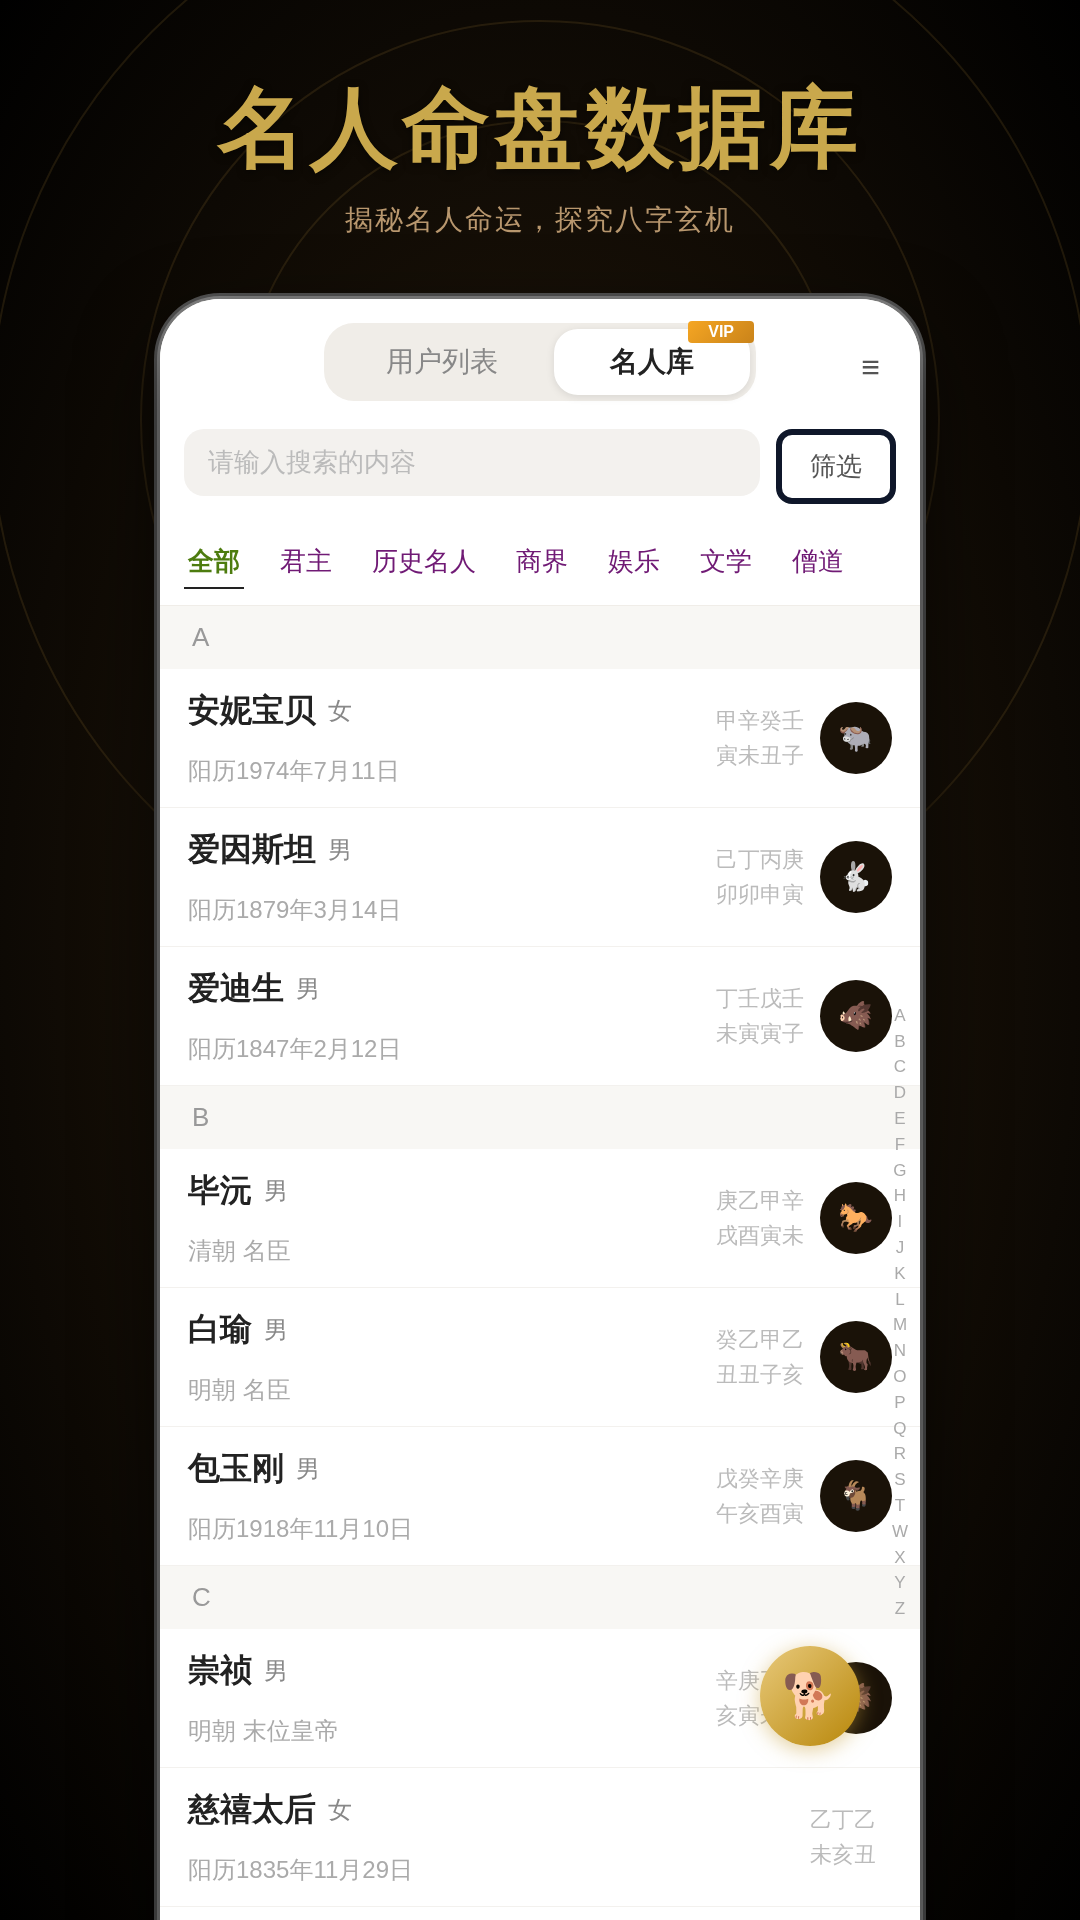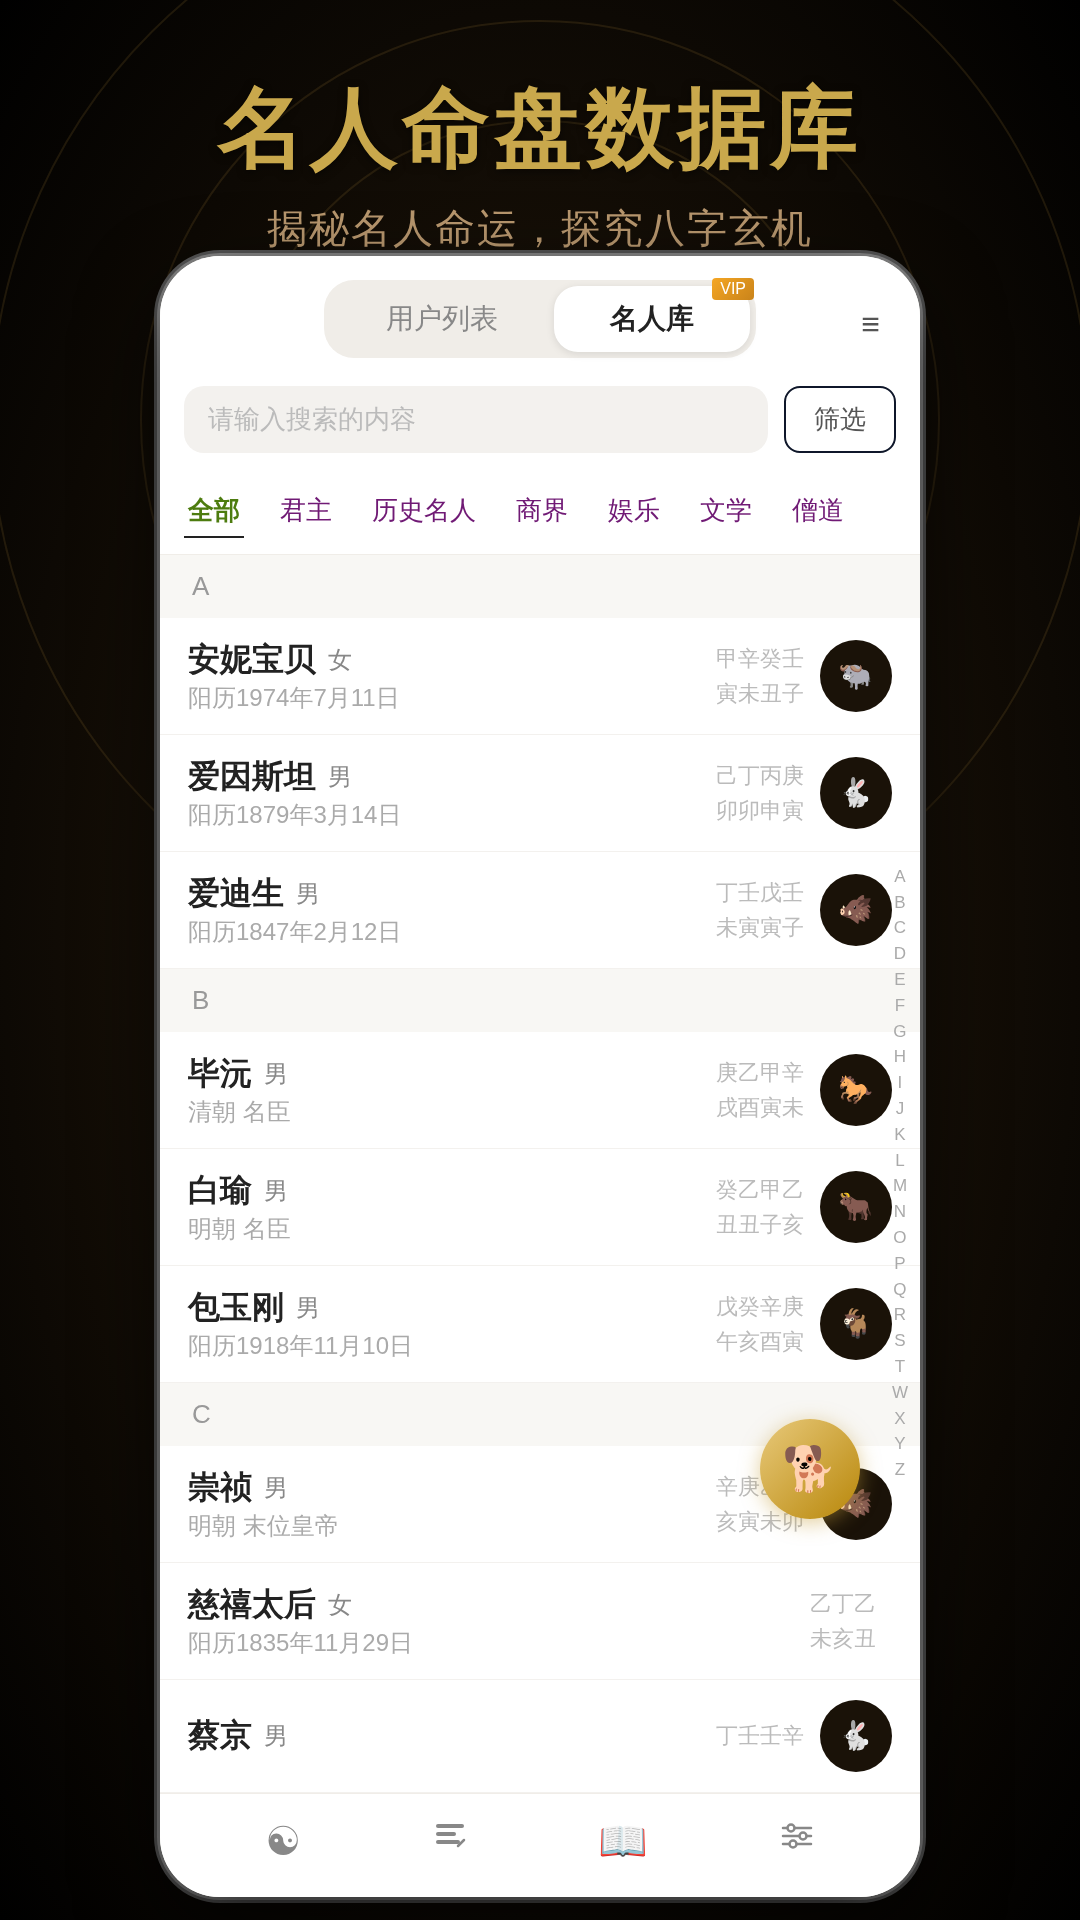--- a/index.html
+++ b/index.html
@@ -59,23 +59,24 @@
       font-weight: 900;
       color: #c9a84c;
       text-align: left;
       letter-spacing: 4px;
       line-height: 1.1;
       text-shadow: 0 2px 8px rgba(0,0,0,0.5);
       margin-bottom: 24px;
     }
 
     .subtitle {
-      font-size: 40px;
+      font-size: 28px;
       color: #b8976e;
       text-align: center;
+      margin-bottom: 60px;
       letter-spacing: 2px;
     }
 
     
     .phone-mockup {
       width: 760px;
       background: #f5f5f0;
       border-radius: 60px;
       overflow: hidden;
       box-shadow: 0 30px 80px rgba(0,0,0,0.7), 0 0 0 3px #888, 0 0 0 6px #555;
@@ -117,22 +118,22 @@
       box-shadow: 0 2px 8px rgba(0,0,0,0.1);
     }
 
     .vip-badge {
       position: absolute;
       top: -8px;
       right: -4px;
       background: linear-gradient(135deg, #f5a623, #c9831a);
       color: #fff;
       font-size: 16px;
-      font-weight: 400;
-      padding: 2px 8px;
+      font-weight: 700;
+      padding: 2px 20px;
       border-radius: 4px;
       transform: rotate(0deg);
     }
 
     .menu-icon {
       position: absolute;
       right: 40px;
       top: 50%;
       transform: translateY(-20%);
       font-size: 32px;
@@ -158,21 +159,21 @@
     }
 
     .search-placeholder {
       font-size: 26px;
       color: #bbb;
     }
 
     .filter-btn {
       padding: 14px 28px;
       background: #fff;
-      border: 2px solid #0f172a;
+      border: 6px solid #0f172a;
       border-radius: 16px;
       font-size: 26px;
       color: #555;
       white-space: nowrap;
     }
 
     
     .category-bar {
       display: flex;
       padding: 16px 24px;
@@ -232,21 +233,21 @@
 
     .item-gender {
       font-size: 24px;
       color: #888;
       font-weight: 400;
     }
 
     .item-date {
       font-size: 24px;
       color: #aaa;
-      margin-top: 0;
+      margin-top: 22px;
     }
 
     .item-chars {
       font-size: 22px;
       color: #bbb;
       text-align: left;
       margin-right: 16px;
       line-height: 1.6;
     }
 

